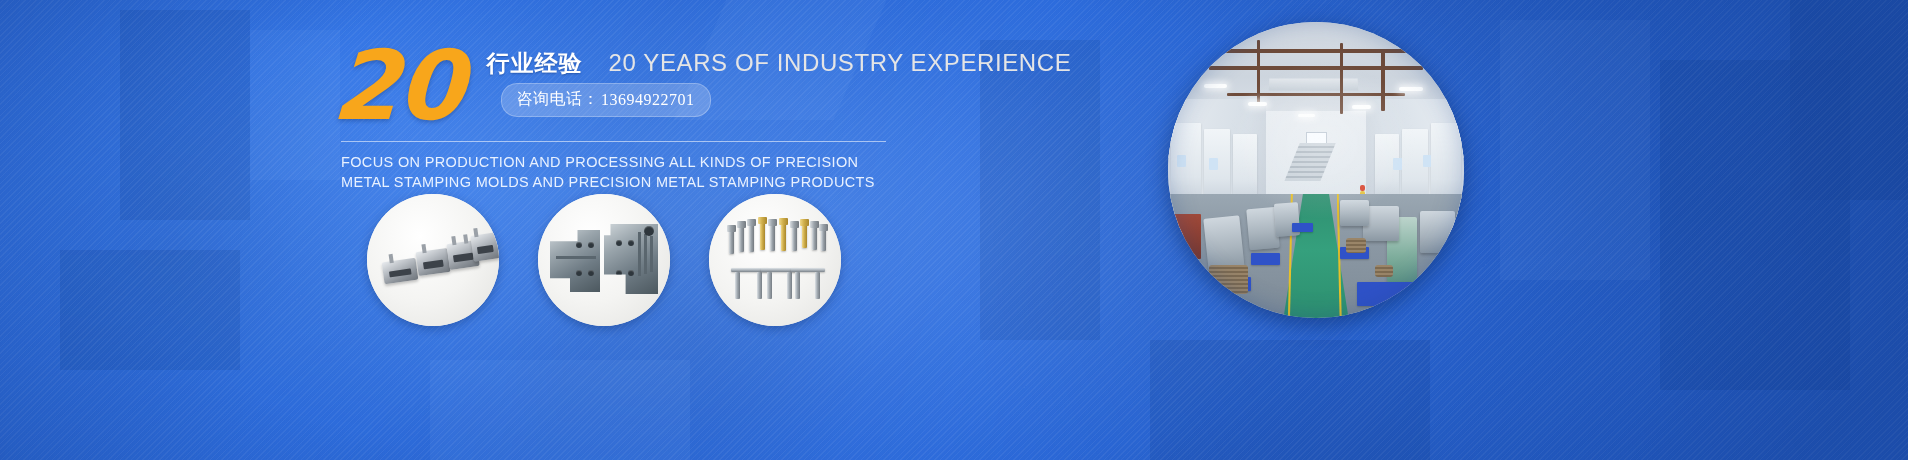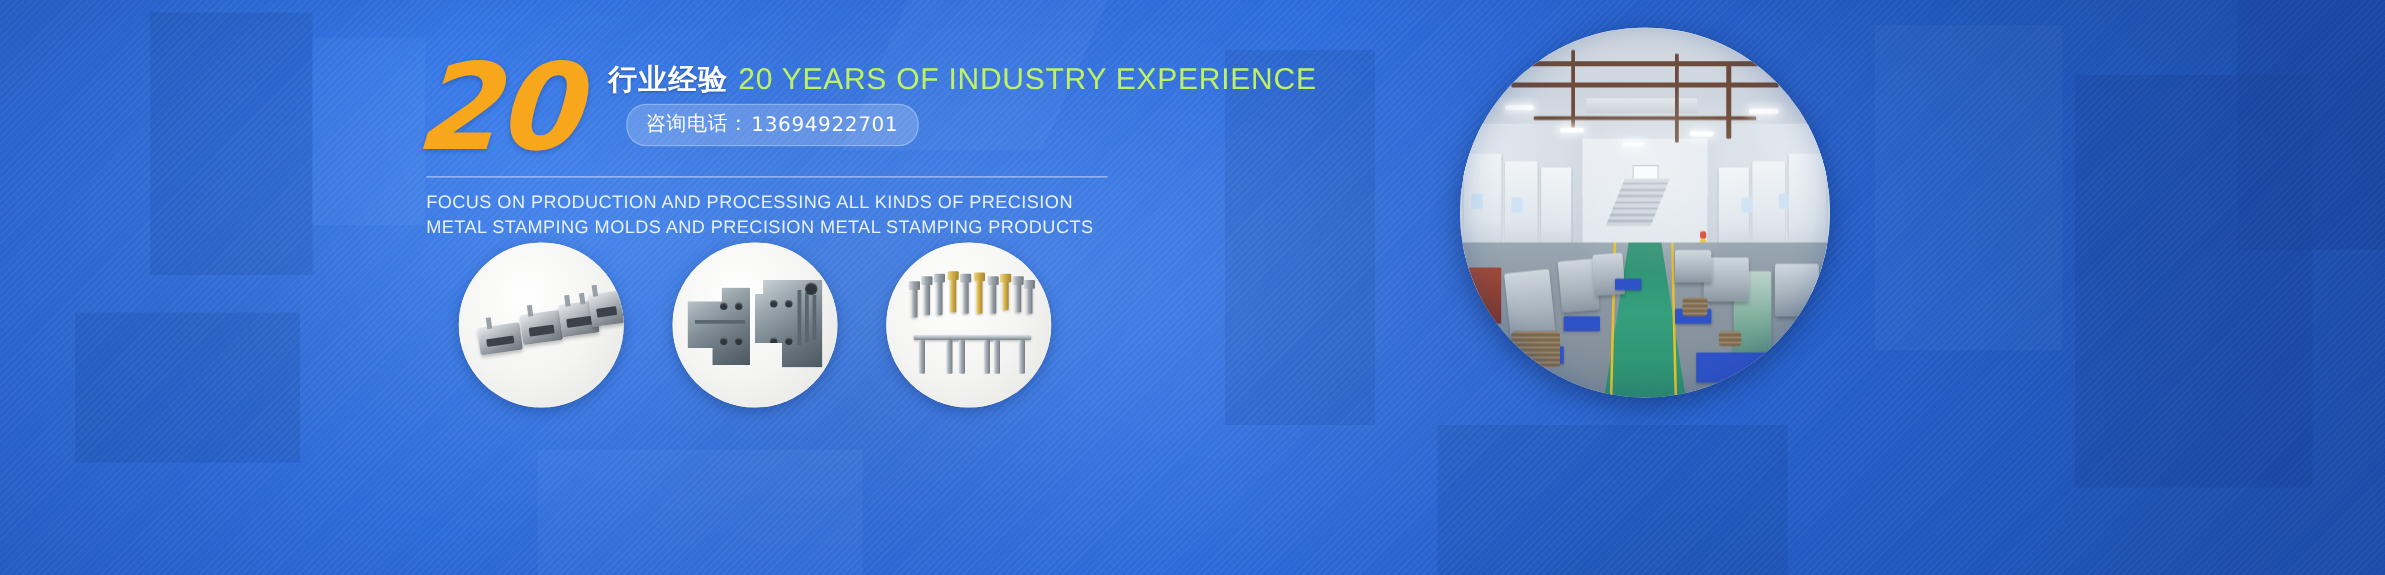--- a/index.html
+++ b/index.html
@@ -102,26 +102,26 @@
   }
   .cn-small {
     font-family: "DejaVu Sans", "Liberation Sans", sans-serif;
     font-weight: 700;
     font-size: 23px;
     letter-spacing: 1px;
     color: #ffffff;
     text-shadow: 0 1px 2px rgba(0,30,80,0.35);
   }
   .en-sub {
-    margin-left: 8px;
+    margin-left: 26px;
     font-family: "Liberation Sans", sans-serif;
     font-weight: 300;
     font-size: 24px;
     letter-spacing: 0.6px;
-    color: #bef264;
+    color: #e5e5e5;
   }
   .line-2 {
     display: flex;
     align-items: center;
     margin-top: 4px;
     white-space: nowrap;
   }
   .cn-big {
     font-family: "DejaVu Sans", "Liberation Sans", sans-serif;
     font-weight: 700;
@@ -137,21 +137,21 @@
     border-radius: 16px;
     padding: 5px 15px 6px 15px;
     font-family: "DejaVu Sans", "Liberation Sans", sans-serif;
     font-size: 16px;
     letter-spacing: 0.5px;
     color: #ffffff;
     display: flex;
     align-items: center;
     white-space: nowrap;
   }
-  .phone-badge .num { margin-left: 2px; }
+  .phone-badge .num { margin-left: 2px; font-family: Liberation Serif, serif; }
 
   .divider {
     margin-top: 14px;
     width: 545px;
     height: 1px;
     background: rgba(255,255,255,0.55);
   }
   .en-desc {
     margin-top: 10px;
     font-family: "Liberation Sans", sans-serif;

